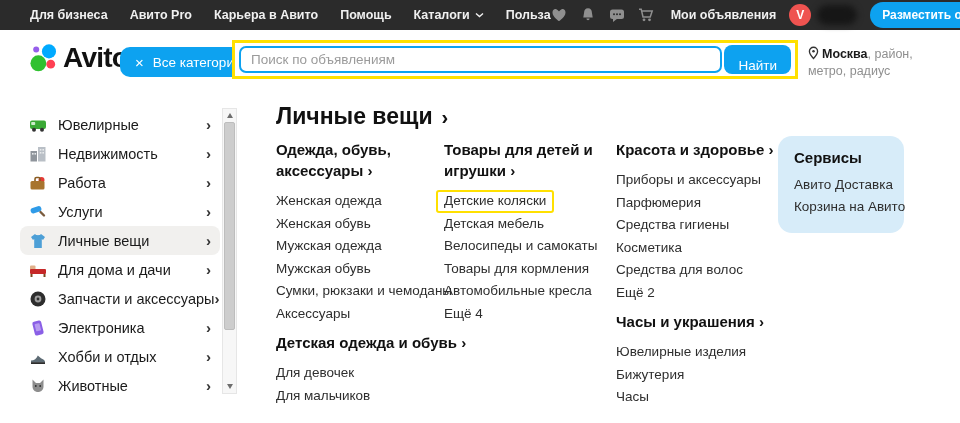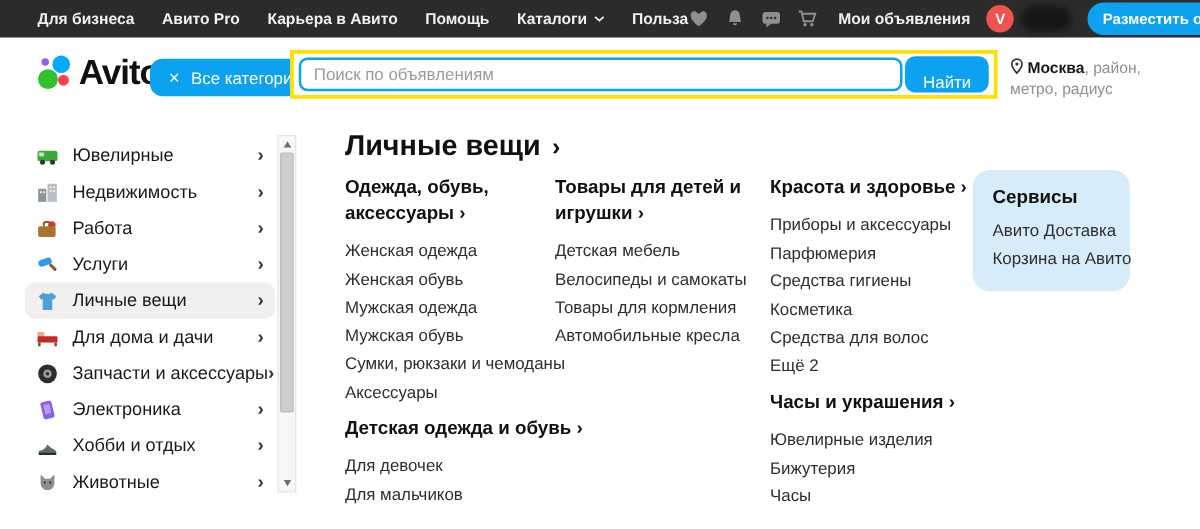--- a/index.html
+++ b/index.html
@@ -299,24 +299,26 @@
       <div class="mi">Для девочек</div>
       <div class="mi">Для мальчиков</div>
     </div>
   </div>
 
   <div class="col c2">
     <div class="group">
       <div class="group-h">
         <span>Товары для детей и игрушки</span> <span class="chev">›</span>
       </div>
+      <div class="mi"><span class="hl">Детские коляски</span></div>
       <div class="mi">Детская мебель</div>
       <div class="mi">Велосипеды и самокаты</div>
       <div class="mi">Товары для кормления</div>
       <div class="mi">Автомобильные кресла</div>
+      <div class="mi">Ещё 4</div>
     </div>
   </div>
 
   <div class="col c3">
     <div class="group">
       <div class="group-h nowrap">
         <span>Красота и здоровье</span> <span class="chev">›</span>
       </div>
       <div class="mi">Приборы и аксессуары</div>
       <div class="mi">Парфюмерия</div>

